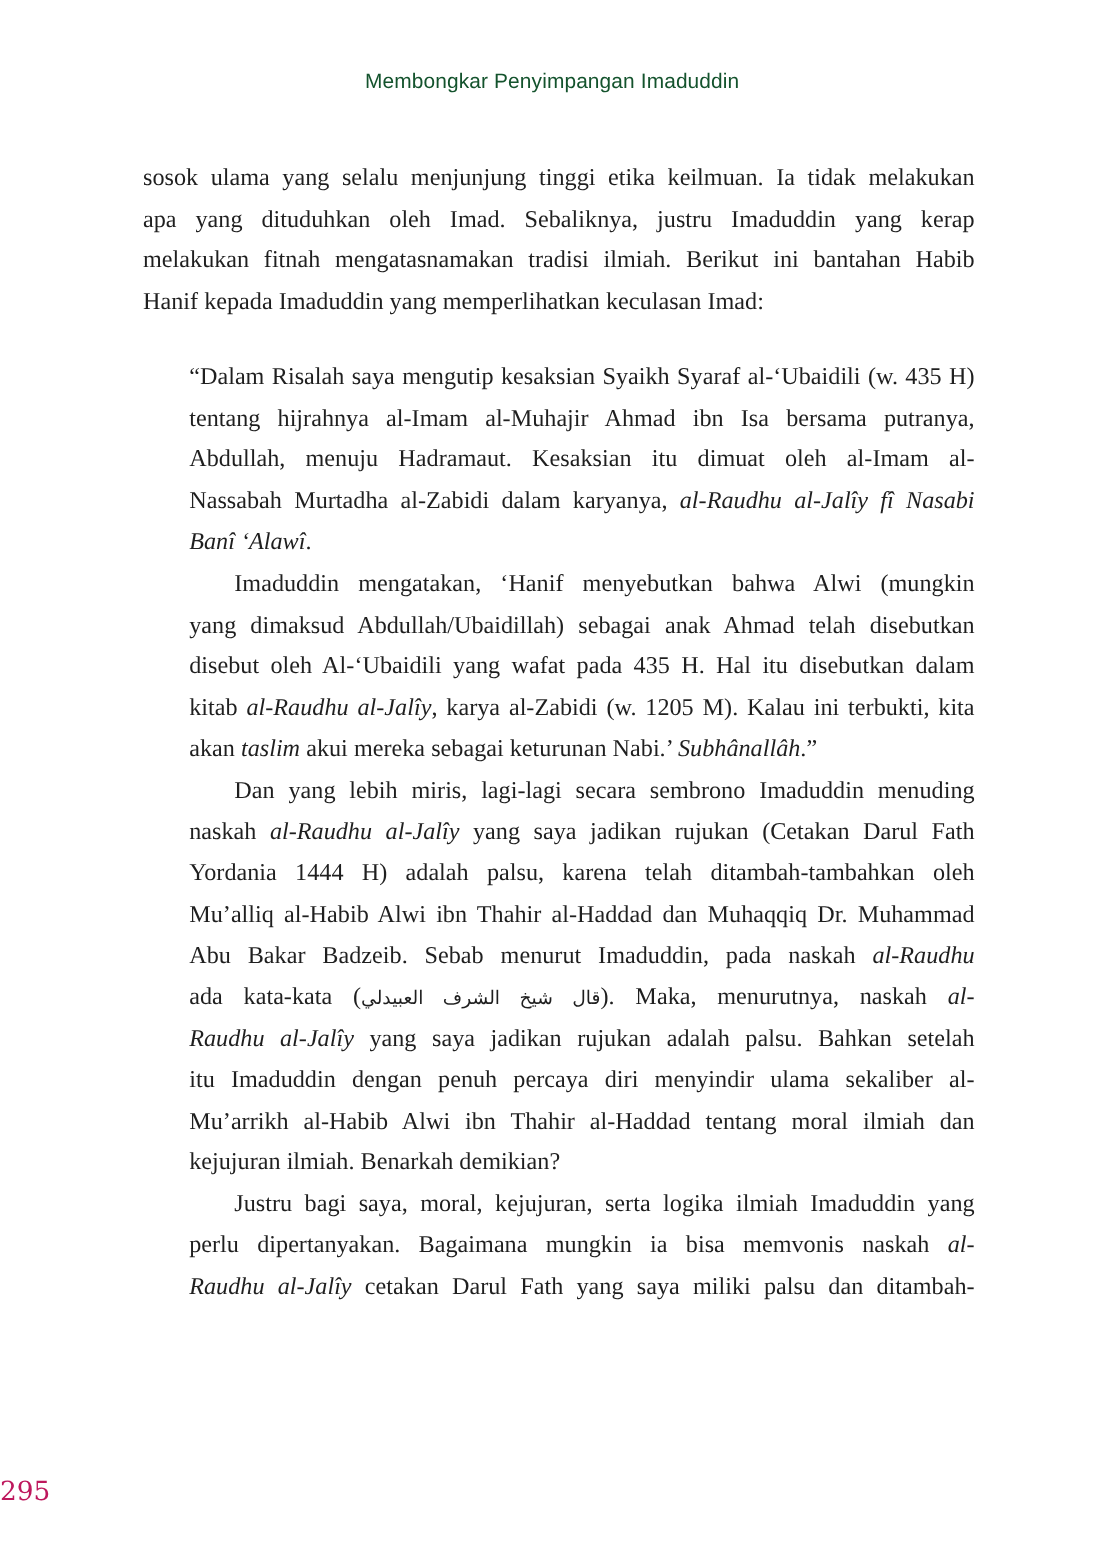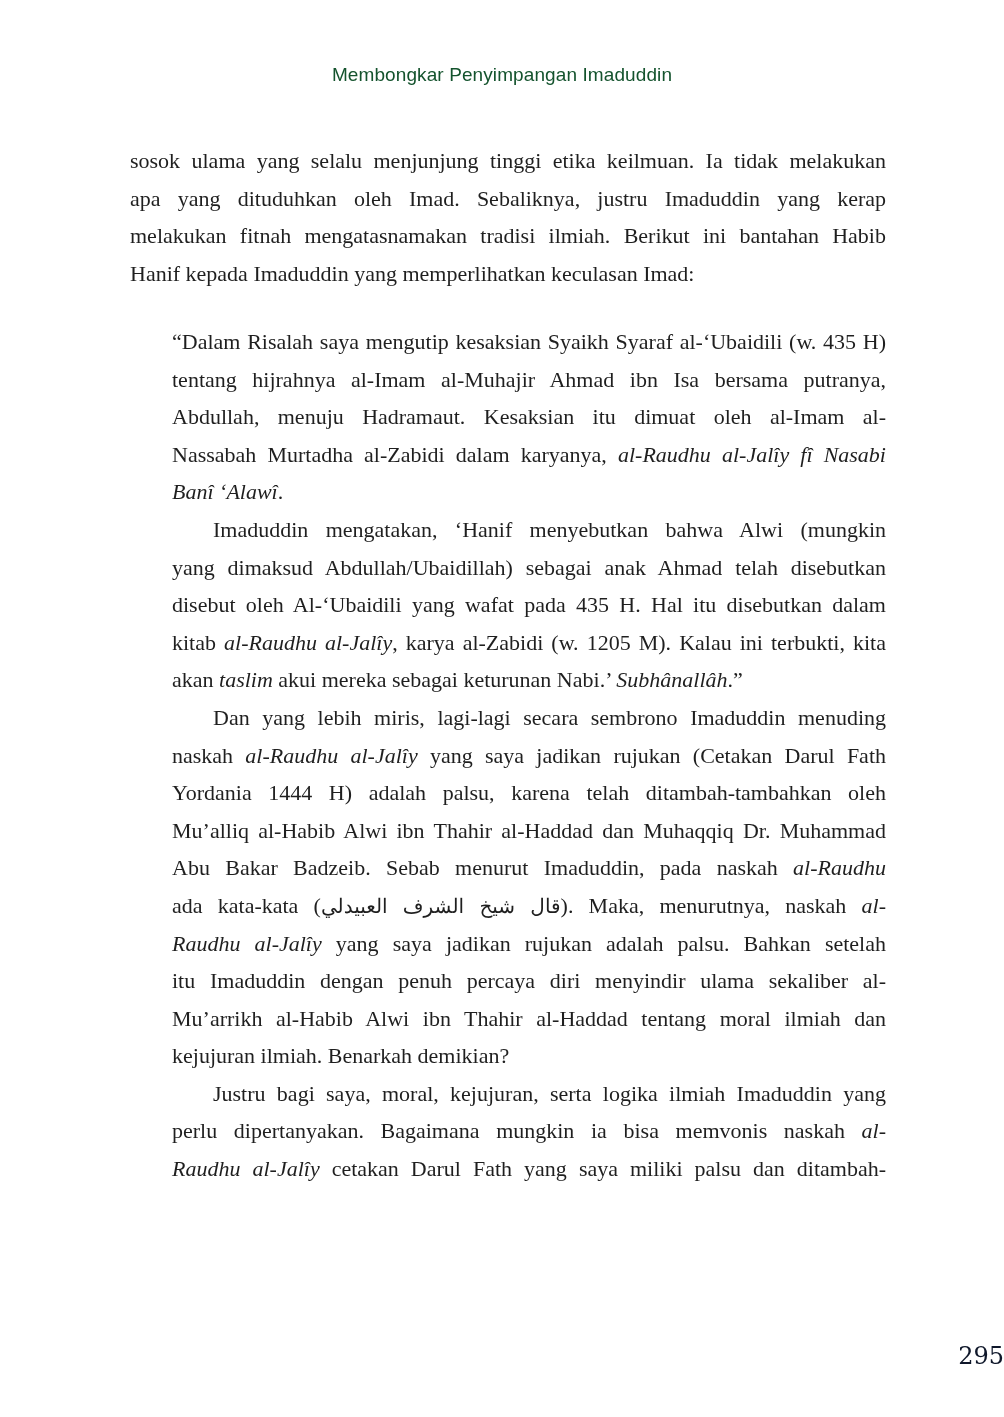--- a/index.html
+++ b/index.html
@@ -52,34 +52,34 @@
       text-align-last: left;
     }
     .line.indent {
       padding-left: 41px;
     }
     .seg.italic {
       font-style: italic;
       font-family: Liberation Serif, serif;
     }
     .seg.arabic {
-      font-family: Liberation Sans, sans-serif;
-      font-size: 20px;
+      font-family: Liberation Serif, serif;
+      font-size: 17px;
       direction: rtl;
       unicode-bidi: isolate;
     }
     .page-number {
       position: absolute;
       top: 1342px;
       left: 0;
       width: 1004px;
-      text-align: right;
+      text-align: left;
       font-family: "DejaVu Serif", serif;
       font-size: 24px;
-      color: #0f172a;
+      color: #be185d;
     }
   </style>
 </head>
 <body>
 
 <div class="running-header">Membongkar Penyimpangan Imaduddin</div>
 
 <div class="text-block body-block" id="body-block">
     <span class="line"><span class="seg">sosok ulama yang selalu menjunjung tinggi etika keilmuan. Ia tidak melakukan</span></span>
     <span class="line"><span class="seg">apa yang dituduhkan oleh Imad. Sebaliknya, justru Imaduddin yang kerap</span></span>

